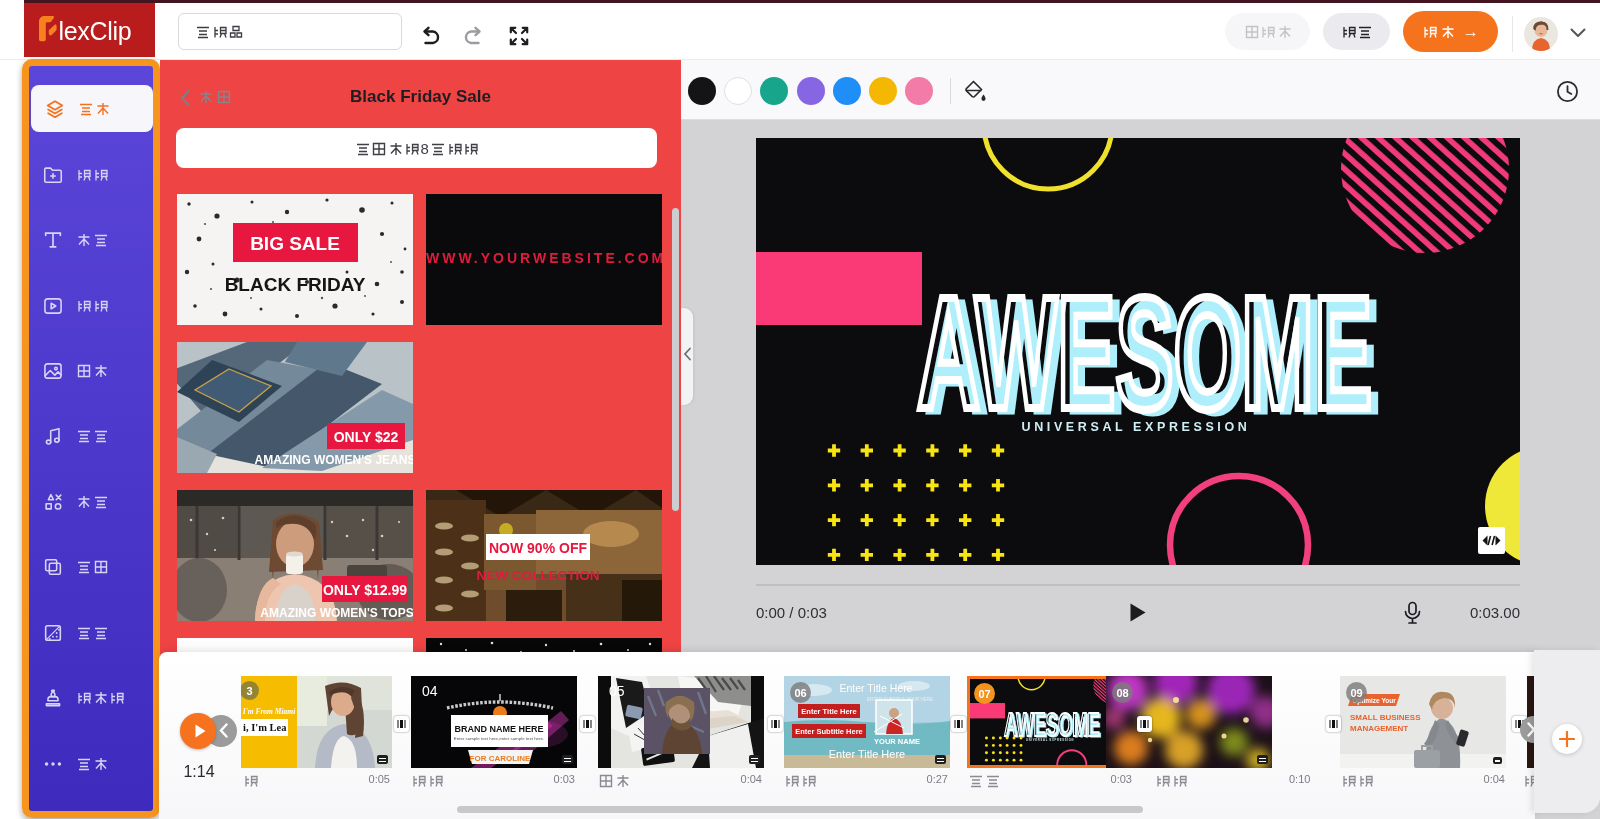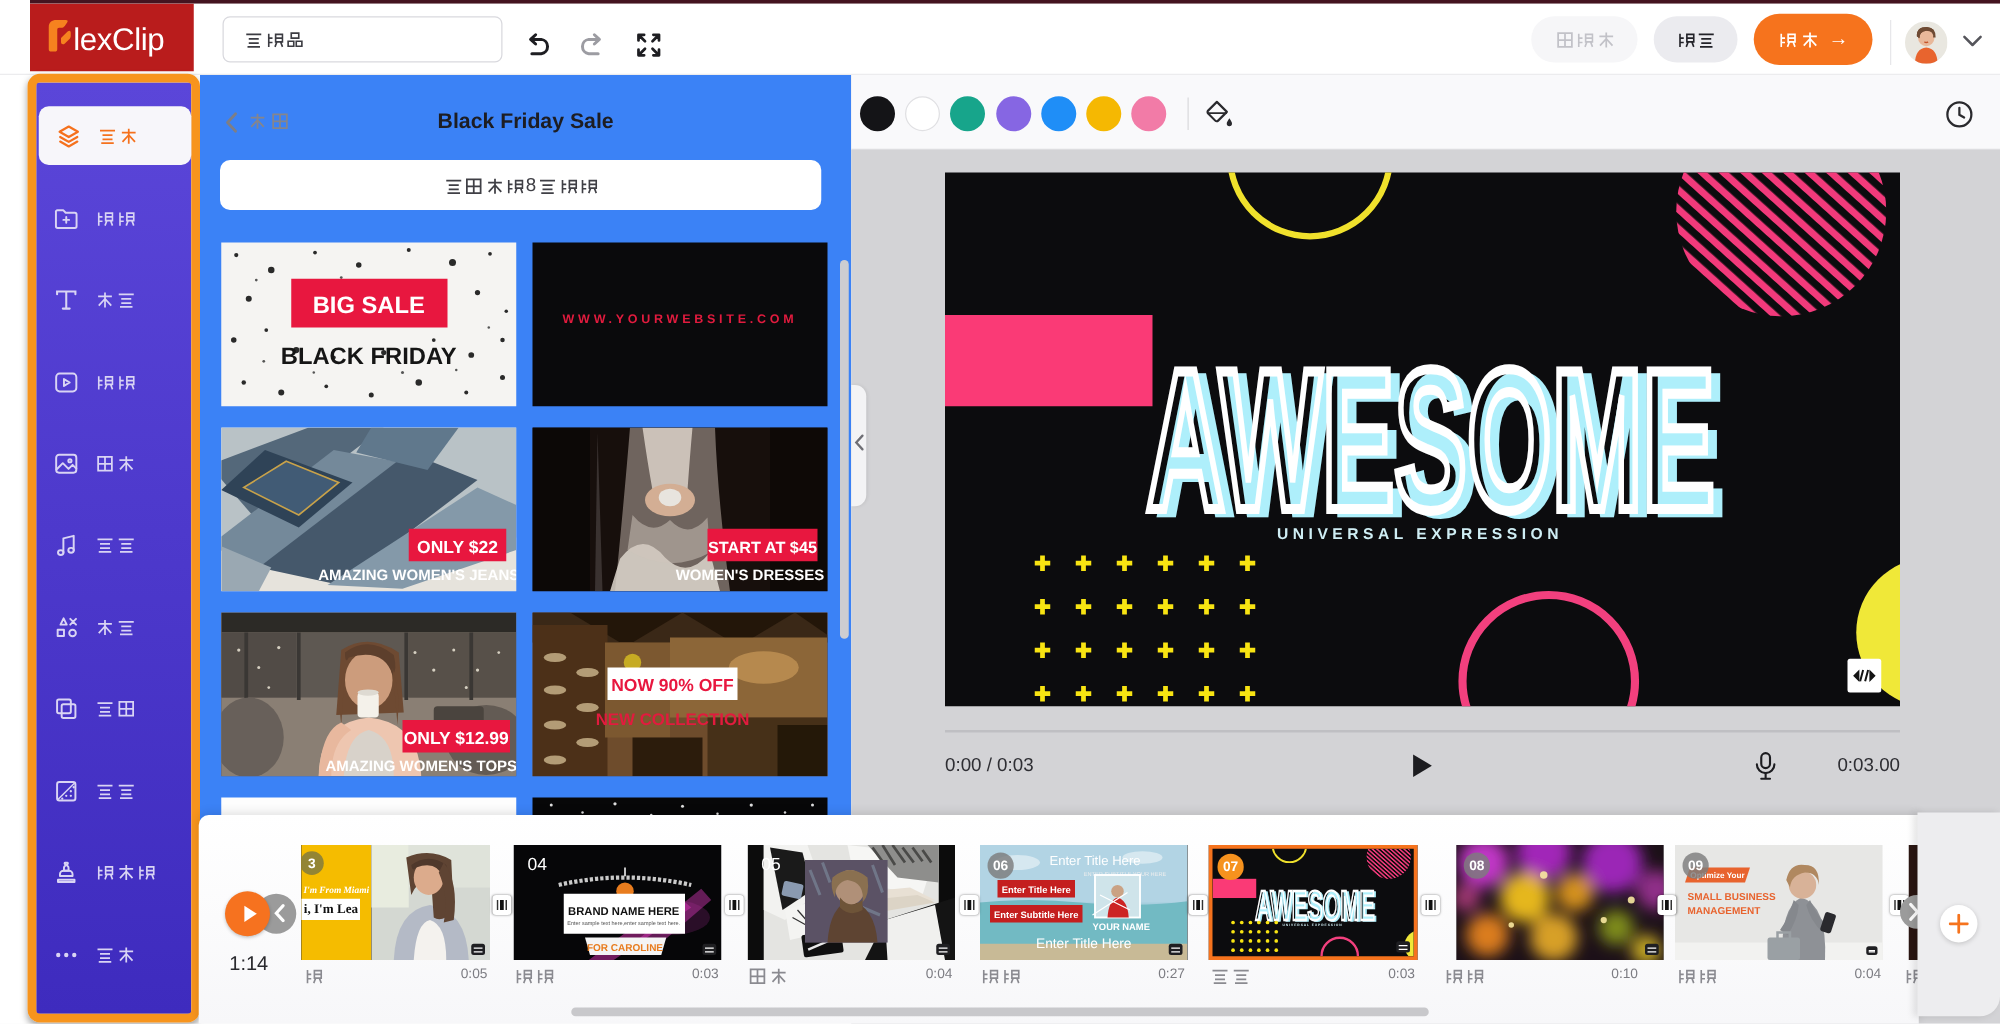--- a/index.html
+++ b/index.html
@@ -14,21 +14,21 @@
 #pill-prev{position:absolute;left:1323px;top:13px;width:67px;height:37px;border-radius:19px;background:#ebebef;color:#222228;font-size:15px;font-weight:bold;display:flex;align-items:center;justify-content:center}
 #pill-out{position:absolute;left:1403px;top:11px;width:95px;height:41px;border-radius:21px;background:#f6731d;color:#fff;font-size:16px;font-weight:bold;display:flex;align-items:center;justify-content:center;gap:7px}
 #hdiv{position:absolute;left:1512px;top:16px;width:1px;height:36px;background:#e7e7ea}
 
 #sidebar{position:absolute;left:22px;top:59px;width:138px;height:759px;border:7px solid #f7941d;border-radius:10px;background:linear-gradient(180deg,#5b46d9,#3e2bbe);box-shadow:0 3px 6px rgba(0,0,0,.35)}
 .sbi{position:absolute;left:0;width:124px;height:47px;display:flex;align-items:center;color:#d9d4f4}
 .sbi .ic{width:22px;height:22px;margin-left:13px}
 .sbi .lb{margin-left:12px;font-size:15px;display:inline-flex;gap:1.5px}
 .sbi.active{background:#f7f6fa;border-radius:8px;left:2px;width:122px;color:#f5711d}
 
-#panel{position:absolute;left:160px;top:60px;width:521px;height:655px;background:#3b82f6}
+#panel{position:absolute;left:160px;top:60px;width:521px;height:655px;background:#ef4444}
 #papply{position:absolute;left:16px;top:68px;width:481px;height:40px;background:#fff;border-radius:8px;display:flex;align-items:center;justify-content:center;color:#3f3f45;font-size:15px}
 .thumb{position:absolute;width:236px;height:131px;overflow:hidden}
 #pscroll{position:absolute;left:512px;top:148px;width:7px;height:303px;border-radius:4px;background:#cdcdd1}
 #collapse{position:absolute;left:681px;top:308px;width:12px;height:97px;background:#f3f3f5;border-radius:0 9px 9px 0;box-shadow:1px 0 3px rgba(0,0,0,.08);z-index:30}
 
 #canvas{position:absolute;left:681px;top:60px;width:919px;height:759px;background:#d3d3d6}
 #ctoolbar{position:absolute;left:0;top:0;width:919px;height:60px;background:#f9f9fb;border-bottom:1px solid #dddde0}
 .sw{position:absolute;top:17px;width:28px;height:28px;border-radius:50%}
 #video{position:absolute;left:75px;top:78px;width:764px;height:427px;background:#0c0c0e}
 #scrub{position:absolute;left:75px;top:524px;width:764px;height:2px;background:#bfbfc3}
@@ -408,58 +408,41 @@
           <circle cx="188" cy="102" r="1.0"></circle>
           <circle cx="96" cy="28" r="1.1"></circle>
         </g>
    <rect x="56" y="29" width="125" height="39" fill="#e8173f"></rect>
    <text x="118" y="56" font-size="19" font-weight="bold" fill="#fff" text-anchor="middle" font-family="Liberation Sans">BIG SALE</text>
    <text x="118" y="97" font-size="19" font-weight="bold" fill="#151515" text-anchor="middle" font-family="Liberation Sans">BLACK FRIDAY</text>
   </svg>
  </div>
 
  <div class="thumb" style="left:266px;top:134px;background:#0a0a0c">
-  <div style="position:absolute;left:0;top:56px;width:236px;text-align:center;font-size:10px;font-weight:bold;color:#e11b3e;letter-spacing:3px">WWW.YOURWEBSITE.COM</div>
+  <div style="position:absolute;left:0;top:56px;width:236px;text-align:center;font-size:14px;font-weight:bold;color:#e11b3e;letter-spacing:3px">WWW.YOURWEBSITE.COM</div>
  </div>
 
  <div class="thumb" style="left:17px;top:282px;background:#dfe3e4">
   <svg width="236" height="131" viewBox="0 0 236 131">
    <rect x="0" y="0" width="236" height="131" fill="#b9c2c6"></rect>
    <rect x="-20" y="88" width="280" height="43" fill="#e6e3dc"></rect>
    <path d="M-10 30 L70 0 L130 0 L30 76 Z" fill="#54687a"></path>
    <path d="M-10 95 L90 18 L155 30 L40 112 Z" fill="#74899a"></path>
    <path d="M30 112 L150 20 L205 42 L95 126 Z" fill="#45586b"></path>
    <path d="M85 126 L205 48 L236 62 L236 98 L145 129 Z" fill="#8499a9"></path>
    <path d="M35 18 L105 44 L62 80 L0 50 Z" fill="#2f4357"></path>
    <path d="M52 27 L94 44 L62 70 L18 48 Z" fill="#415b75" stroke="#c8a24a" stroke-width="1.3"></path>
    <path d="M120 0 L190 0 L165 34 L108 20 Z" fill="#60788c"></path>
    <path d="M0 95 L40 112 L30 131 L0 131 Z" fill="#9aa8b2"></path>
    <rect x="150" y="81" width="78" height="26" fill="#e8173f"></rect>
    <text x="189" y="100" font-size="14" font-weight="bold" fill="#fff" text-anchor="middle" font-family="Liberation Sans">ONLY $22</text>
    <text x="158" y="122" font-size="12" font-weight="bold" fill="#fff" text-anchor="middle" font-family="Liberation Sans">AMAZING WOMEN'S JEANS</text>
   </svg>
  </div>
 
- <div class="thumb" style="left:266px;top:282px;background:#191210">
-  <svg width="236" height="131" viewBox="0 0 236 131">
-   <rect width="236" height="131" fill="#170f0c"></rect>
-   <rect x="0" y="0" width="46" height="131" fill="#0c0806"></rect>
-   <rect x="190" y="0" width="46" height="131" fill="#0e0906"></rect>
-   <path d="M52 4 L56 131 L50 131 Z" fill="#3a3230"></path>
-   <path d="M78 0 Q74 50 66 131 L158 131 Q148 55 146 0 Z" fill="#b8aca2" opacity=".55"></path>
-   <path d="M88 0 Q92 28 96 50 Q110 62 124 50 Q126 22 128 0 Z" fill="#e2d8ce" opacity=".8"></path>
-   <ellipse cx="110" cy="58" rx="20" ry="13" fill="#d3ae94"></ellipse>
-   <ellipse cx="110" cy="56" rx="9" ry="7" fill="#e8e4de"></ellipse>
-   <path d="M70 105 Q88 82 106 104 Q124 122 142 100 L150 131 L62 131 Z" fill="#ddd6cc" opacity=".85"></path>
-   <path d="M80 70 Q95 88 110 74 Q125 90 140 72 L142 100 Q110 118 76 98 Z" fill="#cfc6bc" opacity=".5"></path>
-   <rect x="140" y="81" width="88" height="26" fill="#e8173f"></rect>
-   <text x="184" y="100" font-size="13" font-weight="bold" fill="#fff" text-anchor="middle" font-family="Liberation Sans">START AT $45</text>
-   <text x="174" y="122" font-size="12" font-weight="bold" fill="#fff" text-anchor="middle" font-family="Liberation Sans">WOMEN'S DRESSES</text>
-  </svg>
- </div>
 
  <div class="thumb" style="left:17px;top:430px;background:#6f6257">
   <svg width="236" height="131" viewBox="0 0 236 131">
    <rect width="236" height="131" fill="#8a7f74"></rect>
    <rect x="0" y="0" width="236" height="16" fill="#2c2a26"></rect>
    <rect x="0" y="16" width="236" height="52" fill="#5e5852"></rect>
    <path d="M0 16 h60 v52 h-60z" fill="#514b46"></path>
         <path d="M150 16 h86 v52 h-86z" fill="#575049"></path>
    <path d="M62 16 v54 M148 16 v54 M20 16 v54 M200 16 v54" stroke="#3a3734" stroke-width="3"></path>
    <g fill="#ece6d6" opacity=".85">
@@ -753,21 +736,21 @@
         <circle cx="209" cy="385" r="7"></circle>
         <circle cx="242" cy="385" r="7"></circle>
   </g>
   <circle cx="483" cy="407" r="69" stroke="#f2407e" stroke-width="9" fill="none"></circle>
   <circle cx="789" cy="368" r="60" fill="#f0e838"></circle>
  </svg>
  <div class="badge" style="background:#f6921e;left:4px;top:4px">07</div>
  <div class="mico" style="right:3px;bottom:3px"></div>
 </div>
 
-<div class="clip" style="left:1165px;width:166px;background:#737373">
+<div class="clip" style="left:1106px;width:166px;background:#737373">
  <svg width="166" height="92" viewBox="0 0 166 92">
   <rect width="166" height="92" fill="#1c1018"></rect>
   <g filter="url(#blur1)">
    <circle cx="22" cy="14" r="20" fill="#d23ad8" opacity=".9"></circle>
    <circle cx="70" cy="6" r="22" fill="#b82cd4" opacity=".85"></circle>
    <circle cx="125" cy="14" r="24" fill="#a828c8" opacity=".9"></circle>
    <circle cx="160" cy="36" r="16" fill="#c03ab8" opacity=".7"></circle>
    <circle cx="55" cy="42" r="20" fill="#f0c020" opacity=".95"></circle>
    <circle cx="95" cy="38" r="15" fill="#e8a020" opacity=".9"></circle>
    <circle cx="25" cy="72" r="17" fill="#f08820" opacity=".9"></circle>

